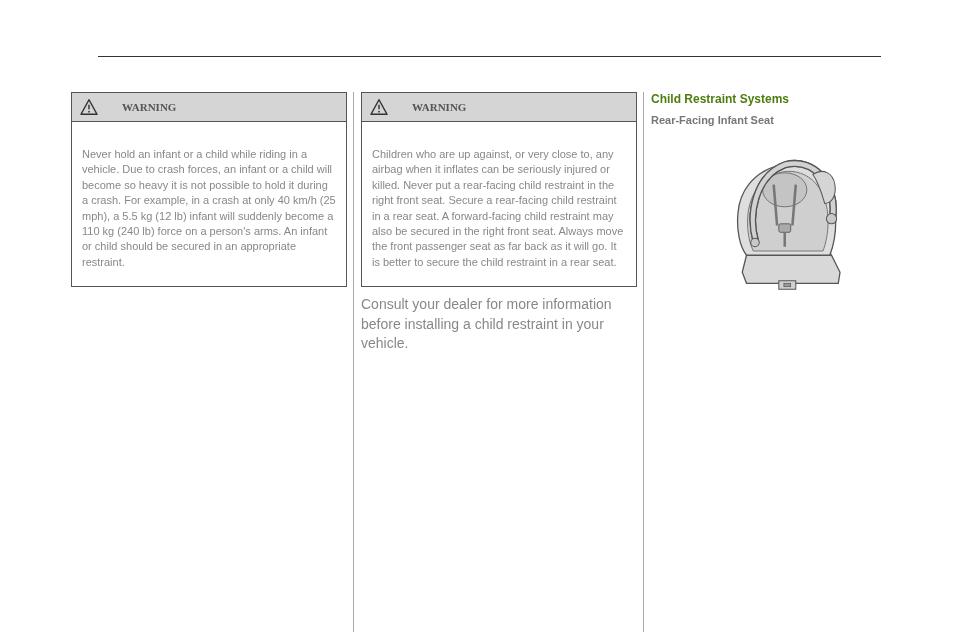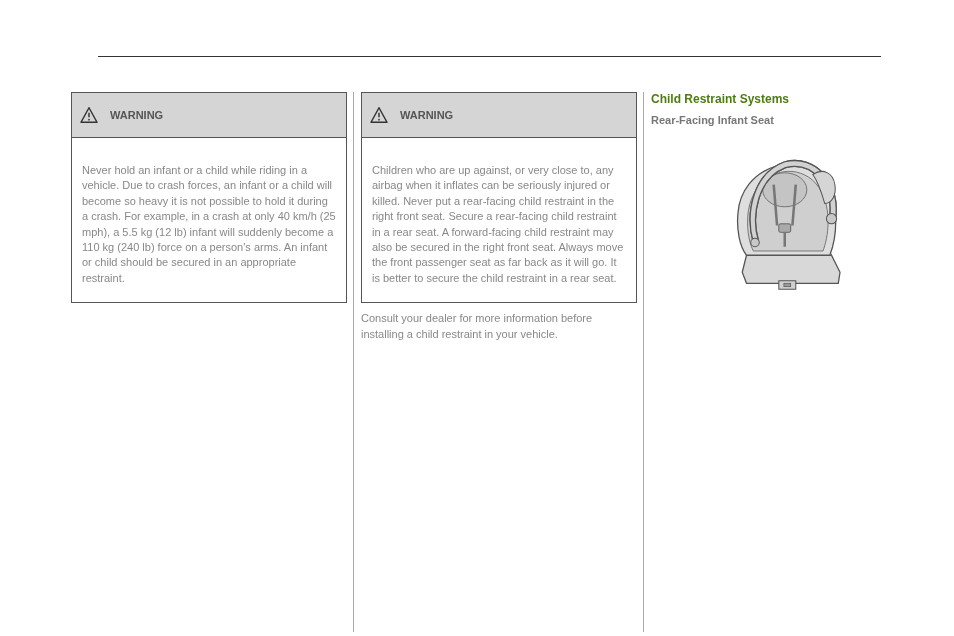--- a/index.html
+++ b/index.html
@@ -44,25 +44,26 @@
       height: 540px;
       background: #aaa;
     }
     .warning-box {
       border: 1px solid #555;
       background: #fff;
       margin-bottom: 8px;
     }
     .warning-header {
       background: #d5d5d5;
-      padding: 14px 8px;
+      padding: 6px 8px;
       display: flex;
       align-items: center;
-      gap: 12px;
+      gap: 24px;
       border-bottom: 1px solid #555;
+      font-family: Liberation Serif, serif;
     }
     .warning-triangle {
       width: 18px;
       height: 16px;
       display: inline-block;
     }
     .warning-triangle svg {
       width: 100%;
       height: 100%;
       display: block;
@@ -96,21 +97,21 @@
       font-size: 11px;
       color: #777;
     }
     .car-seat-illustration {
       width: 170px;
       height: 170px;
       margin: 6px auto 10px auto;
       display: block;
     }
     .body-text {
-      font-size: 11px;
+      font-size: 14px;
       line-height: 1.4;
       color: #888;
     }
     .body-text p {
       margin-bottom: 6px;
     }
   </style>
 </head>
 <body>
 

